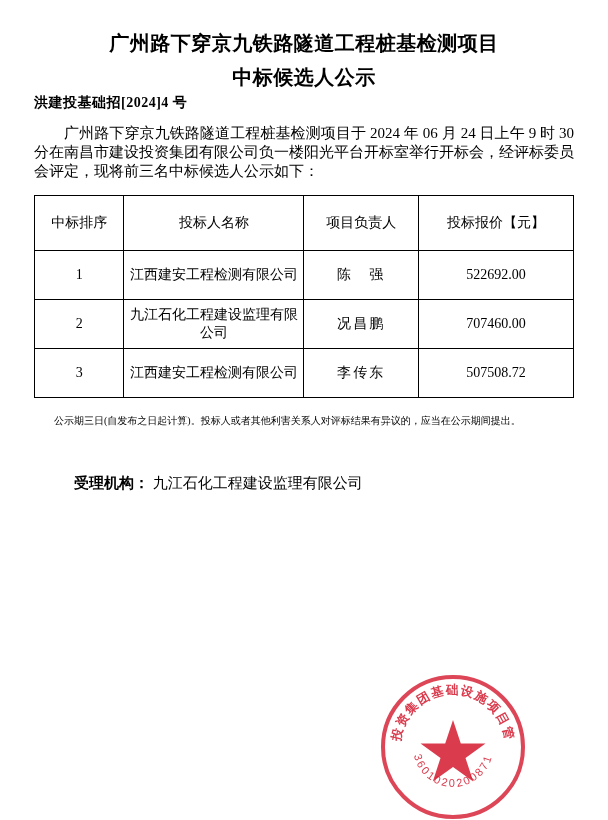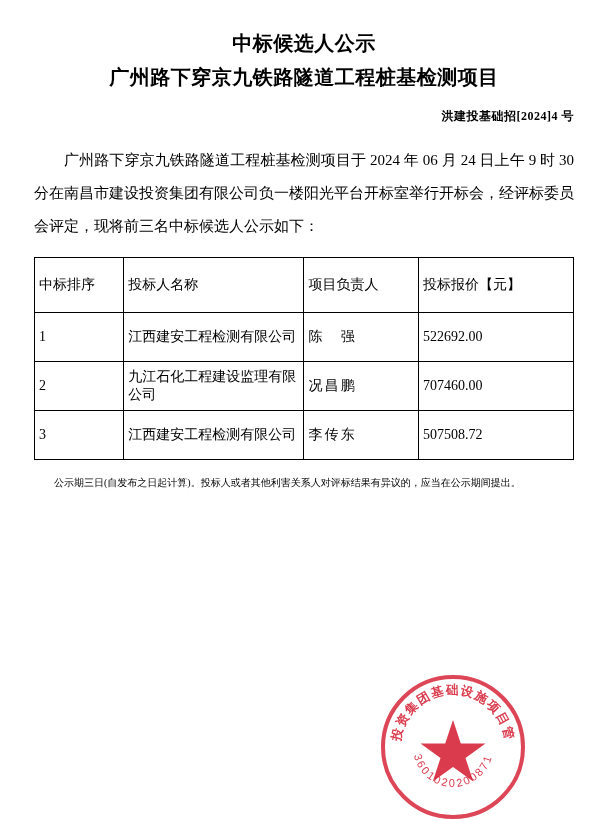--- a/index.html
+++ b/index.html
@@ -23,52 +23,51 @@
     padding: 26px 34px 0 34px;
   }
   .title {
     text-align: center;
     font-size: 20px;
     font-weight: bold;
     line-height: 34px;
     letter-spacing: 0.5px;
   }
   .doc-number {
-    text-align: right;
-    font-size: 12px;
+    text-align: left;
+    font-size: 14px;
     font-weight: bold;
-    margin-top: 14px;
     letter-spacing: 0.5px;
   }
   .para {
     font-size: 15px;
-    line-height: 33px;
+    line-height: 19px;
     text-align: justify;
     text-justify: inter-ideograph;
-    margin-top: 19px;
+    margin-top: 12px;
     text-indent: 2em;
   }
   .para-tight {
     font-size: 10px;
     line-height: 33px;
     text-align: justify;
     text-justify: inter-ideograph;
     margin-top: 6px;
     text-indent: 2em;
   }
   table.bid-table {
     width: 100%;
     border-collapse: collapse;
     margin-top: 14px;
     table-layout: fixed;
   }
   table.bid-table th,
   table.bid-table td {
     border: 1px solid #000000;
-    text-align: left;
+    text-align: center;
     font-size: 14px;
     height: 44px;
     padding: 2px 4px;
     font-weight: normal;
   }
   table.bid-table th {
     height: 50px;
   }
   .col-rank { width: 16%; }
   .col-name { width: 34%; }
@@ -117,22 +116,22 @@
   }
   .stamp svg {
     display: block;
   }
 </style>
 </head>
 <body>
 
 <div class="page">
 
+  <div class="title">广州路下穿京九铁路隧道工程桩基检测项目</div>
   <div class="title">中标候选人公示</div>
-  <div class="title">广州路下穿京九铁路隧道工程桩基检测项目</div>
 
   <div class="doc-number">洪建投基础招[2024]4 号</div>
 
   <div class="para">广州路下穿京九铁路隧道工程桩基检测项目于 2024 年 06 月 24 日上午 9 时 30 分在南昌市建设投资集团有限公司负一楼阳光平台开标室举行开标会，经评标委员会评定，现将前三名中标候选人公示如下：</div>
 
   <table class="bid-table">
     <thead>
       <tr>
         <th class="col-rank">中标排序</th>
         <th class="col-name">投标人名称</th>
@@ -158,20 +157,24 @@
         <td>江西建安工程检测有限公司</td>
         <td class="leader-name">李传东</td>
         <td>507508.72</td>
       </tr>
     </tbody>
   </table>
 
   <div class="para-tight">公示期三日(自发布之日起计算)。投标人或者其他利害关系人对评标结果有异议的，应当在公示期间提出。</div>
 
   <div class="info-block">
+    <div class="info-line">
+      <span class="info-label">受理机构：</span>
+      <span>九江石化工程建设监理有限公司</span>
+    </div>
   </div>
 
 
   <div class="stamp">
     <svg width="150" height="150" viewBox="0 0 150 150" xmlns="http://www.w3.org/2000/svg">
       <defs>
         <path id="sealTopArc" d="M 22,75 A 53,53 0 0 1 128,75"></path>
         <path id="sealBottomArc" d="M 35,75 A 40,40 0 0 0 115,75"></path>
       </defs>
       <circle cx="75" cy="75" r="70" fill="none" stroke="#d6263a" stroke-width="4" opacity="0.85"></circle>

